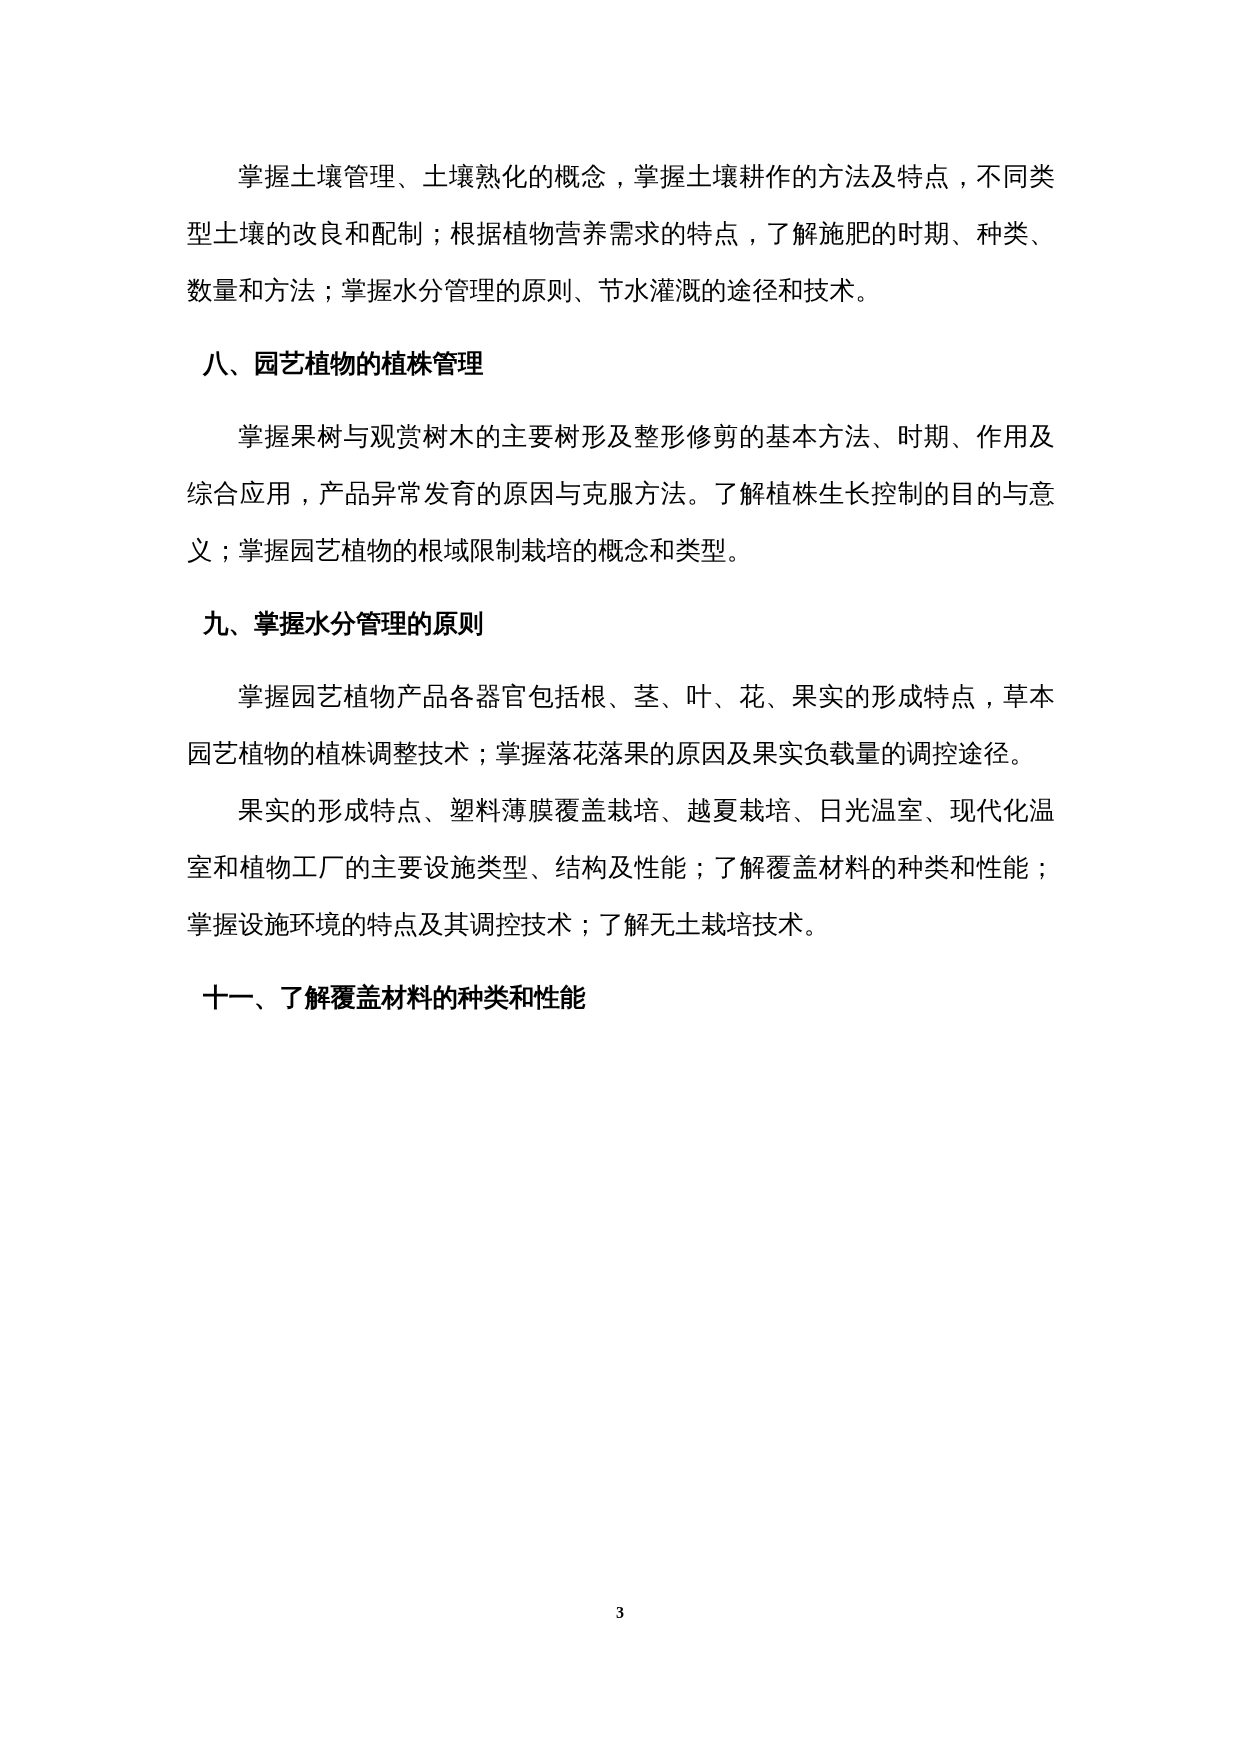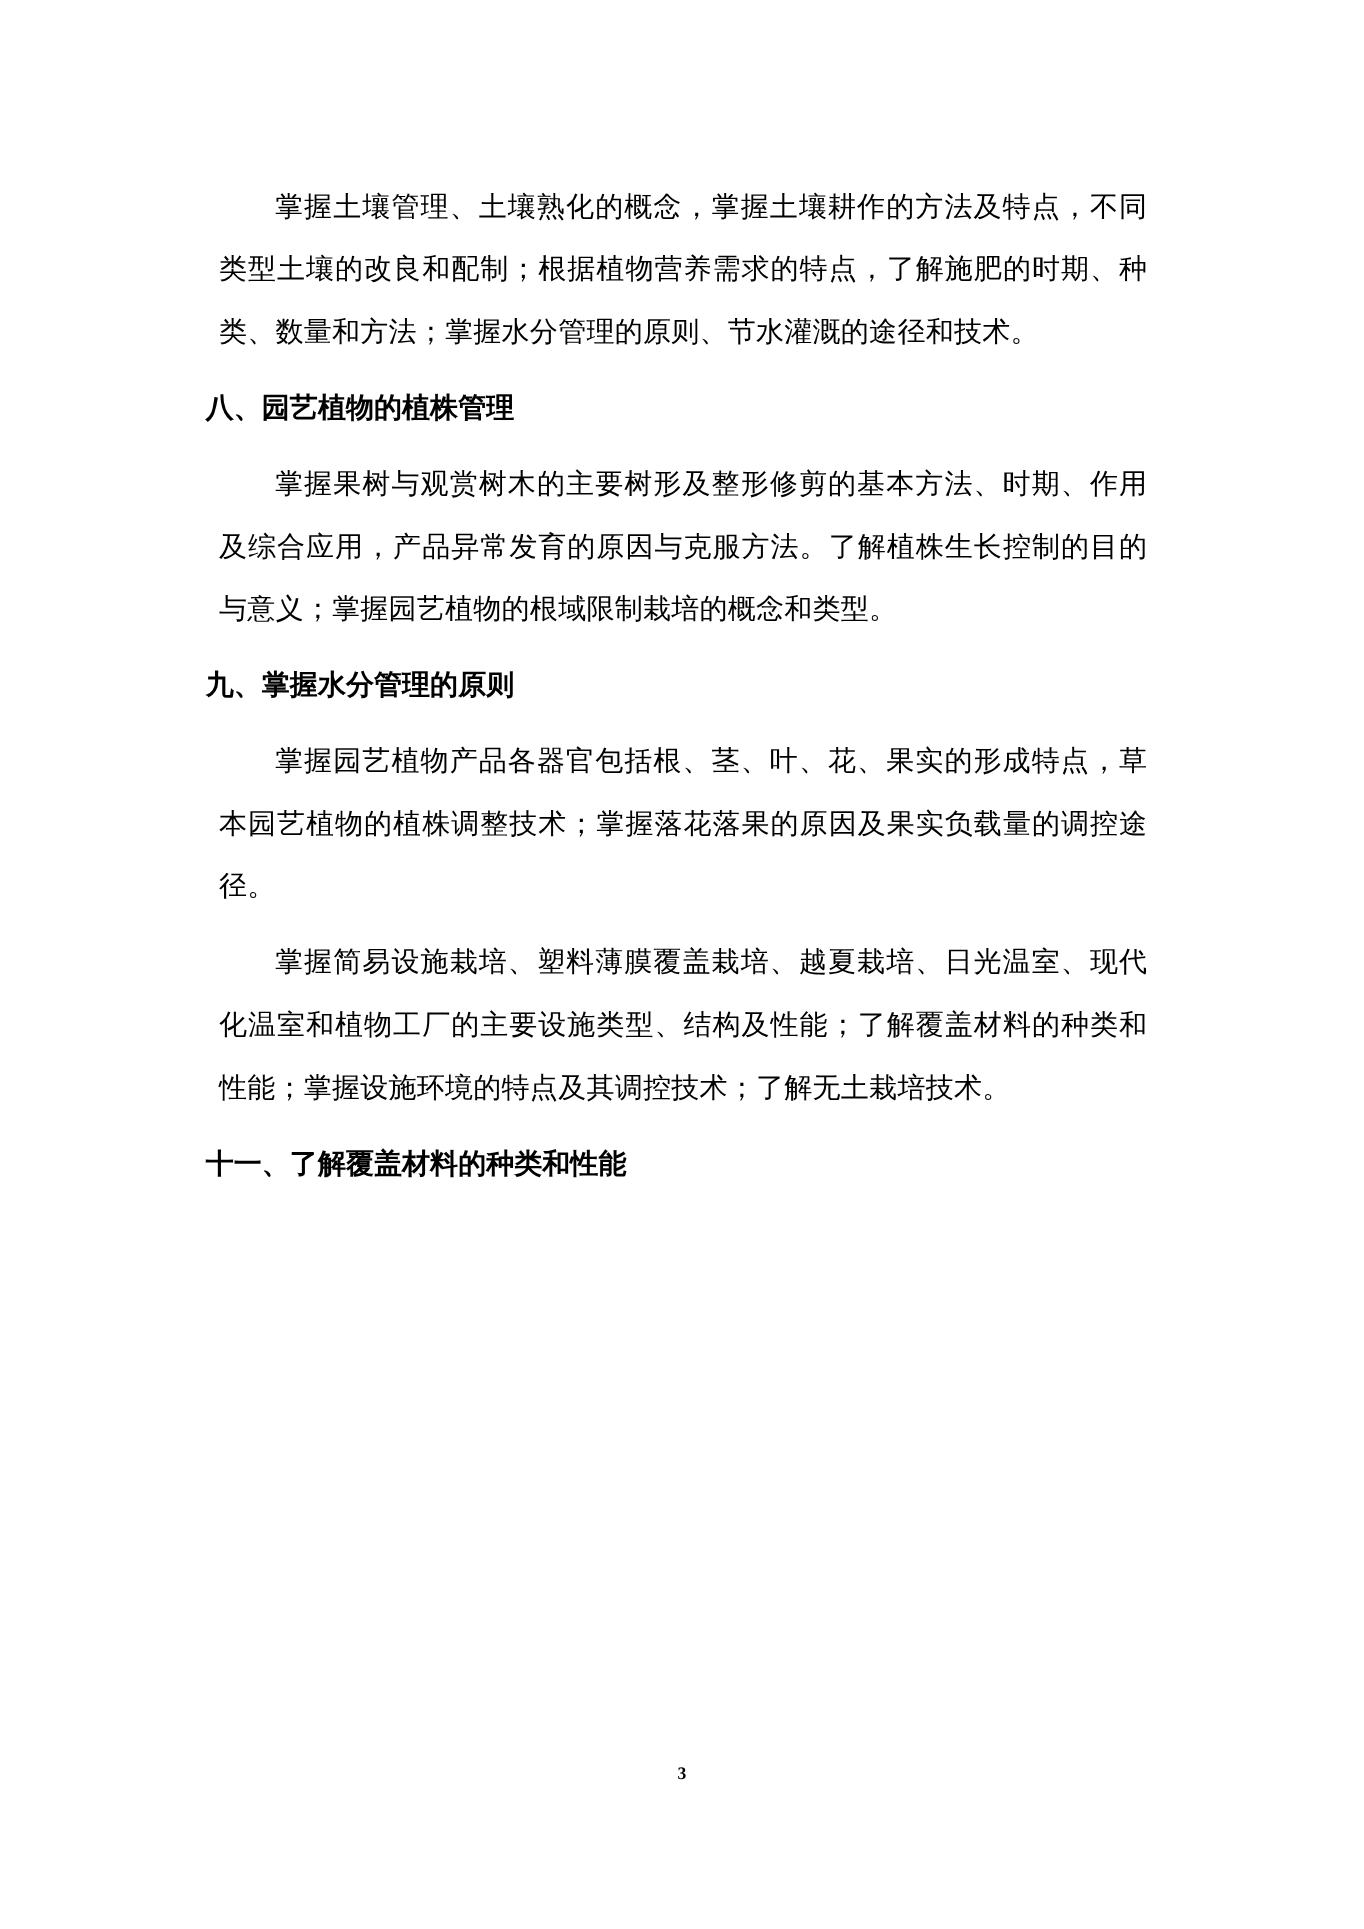--- a/index.html
+++ b/index.html
@@ -4,45 +4,45 @@
 <style>
   html, body { margin: 0; padding: 0; background: #ffffff; }
   body { width: 1240px; height: 1754px; position: relative; overflow: hidden; }
   .page { position: absolute; left: 187px; top: 148px; width: 868px; color: #000; }
   .para {
     font-family: "DejaVu Serif", "Liberation Serif", serif;
     font-size: 25.5px;
     line-height: 57px;
     text-indent: 2em;
     text-align: justify;
-    margin: 12px;
+    margin: 0;
     letter-spacing: 0.2px;
   }
   .heading {
     font-family: "DejaVu Sans", "Liberation Sans", sans-serif;
     font-weight: bold;
     font-size: 25.5px;
     line-height: 57px;
-    margin: 0;
+    margin: 16px;
   }
   .page-number {
     position: absolute; top: 1604px; left: 0; width: 1240px; text-align: center;
     font-family: "Liberation Serif", serif; font-weight: bold; font-size: 16px;
   }
 </style>
 </head>
 <body>
 
 <div class="page">
   <p class="para">掌握土壤管理、土壤熟化的概念，掌握土壤耕作的方法及特点，不同类型土壤的改良和配制；根据植物营养需求的特点，了解施肥的时期、种类、数量和方法；掌握水分管理的原则、节水灌溉的途径和技术。</p>
 
   <h2 class="heading">八、园艺植物的植株管理</h2>
   <p class="para">掌握果树与观赏树木的主要树形及整形修剪的基本方法、时期、作用及综合应用，产品异常发育的原因与克服方法。了解植株生长控制的目的与意义；掌握园艺植物的根域限制栽培的概念和类型。</p>
 
   <h2 class="heading">九、掌握水分管理的原则</h2>
   <p class="para">掌握园艺植物产品各器官包括根、茎、叶、花、果实的形成特点，草本园艺植物的植株调整技术；掌握落花落果的原因及果实负载量的调控途径。</p>
 
-  <p class="para">掌握简易设施栽培、塑料薄膜覆盖栽培、越夏栽培、日光温室、现代化温室和植物工厂的主要设施类型、结构及性能；了解覆盖材料的种类和性能；掌握设施环境的特点及其调控技术；了解无土栽培技术。</p>
+  <p class="para">果实的形成特点、塑料薄膜覆盖栽培、越夏栽培、日光温室、现代化温室和植物工厂的主要设施类型、结构及性能；了解覆盖材料的种类和性能；掌握设施环境的特点及其调控技术；了解无土栽培技术。</p>
 
   <h2 class="heading">十一、了解覆盖材料的种类和性能</h2>
 </div>
 
 <div class="page-number">3</div>
 
 </body></html>

